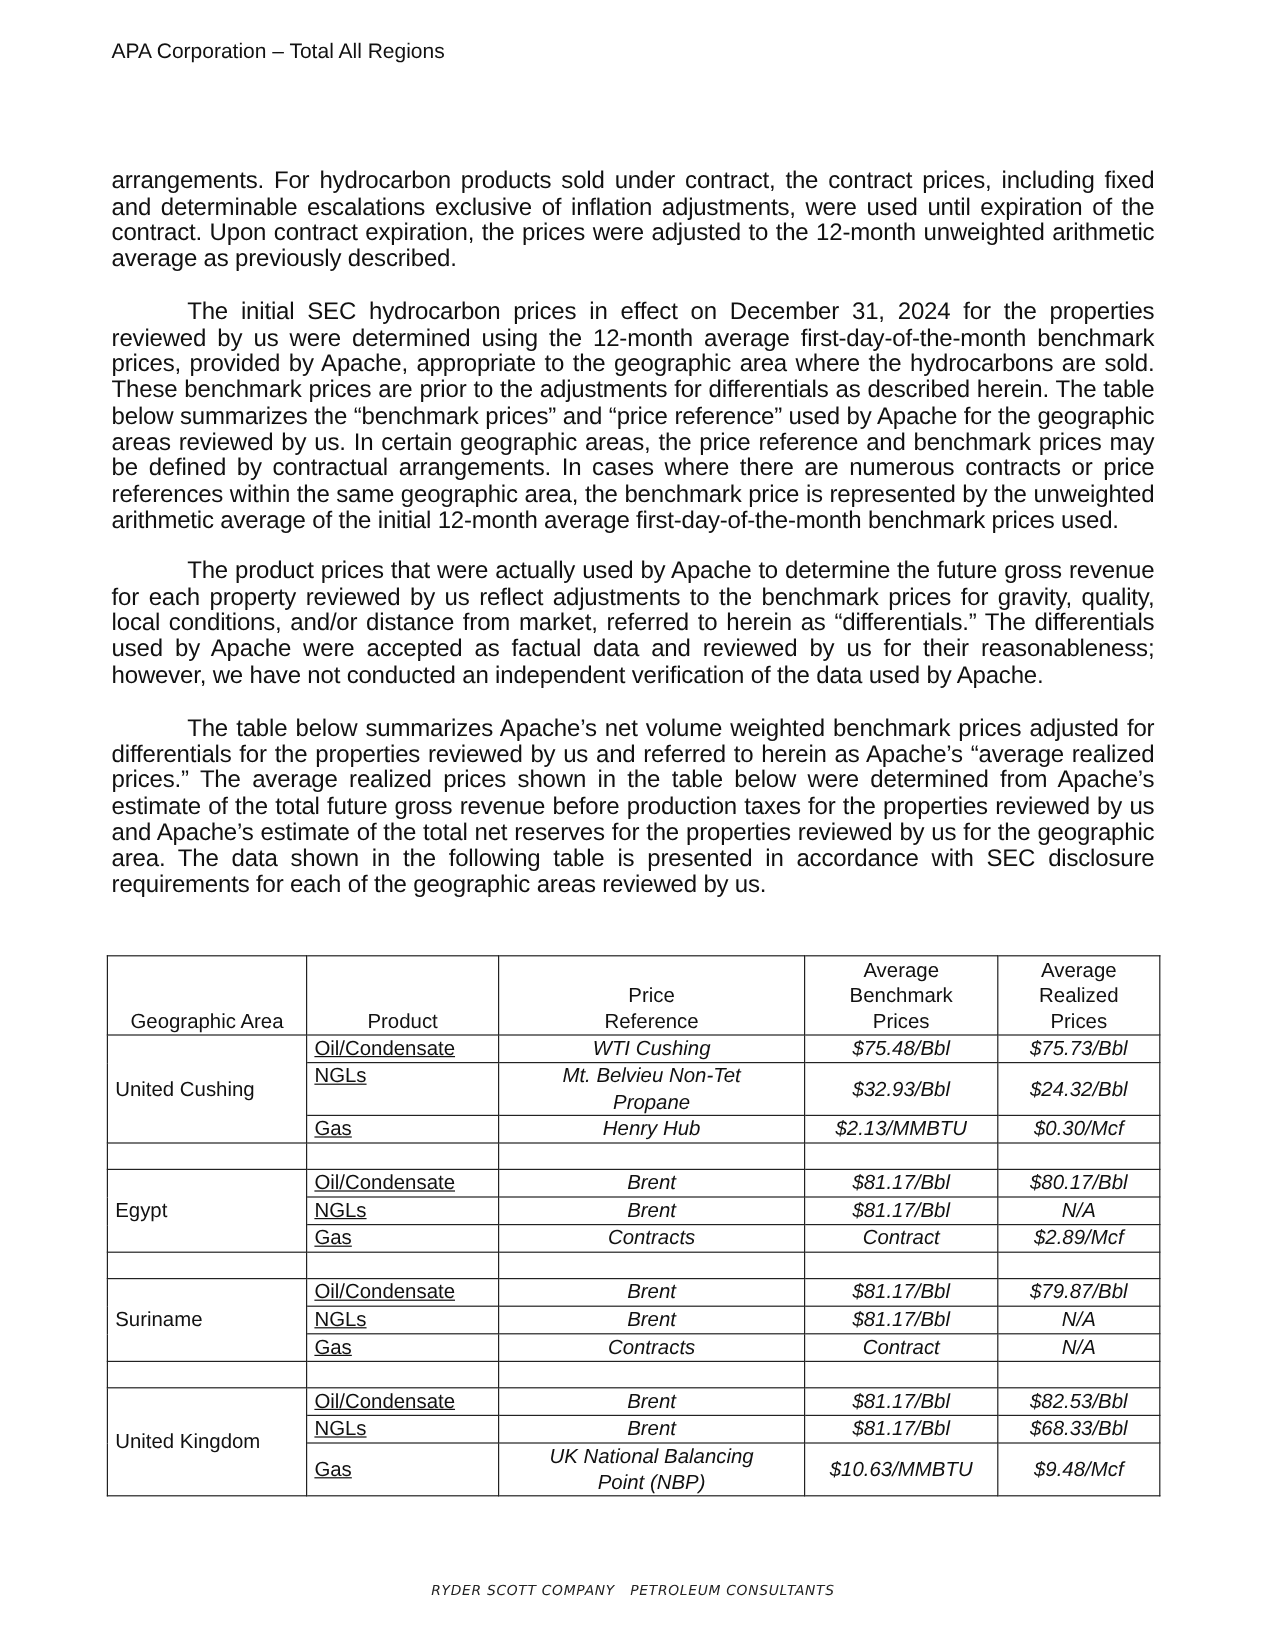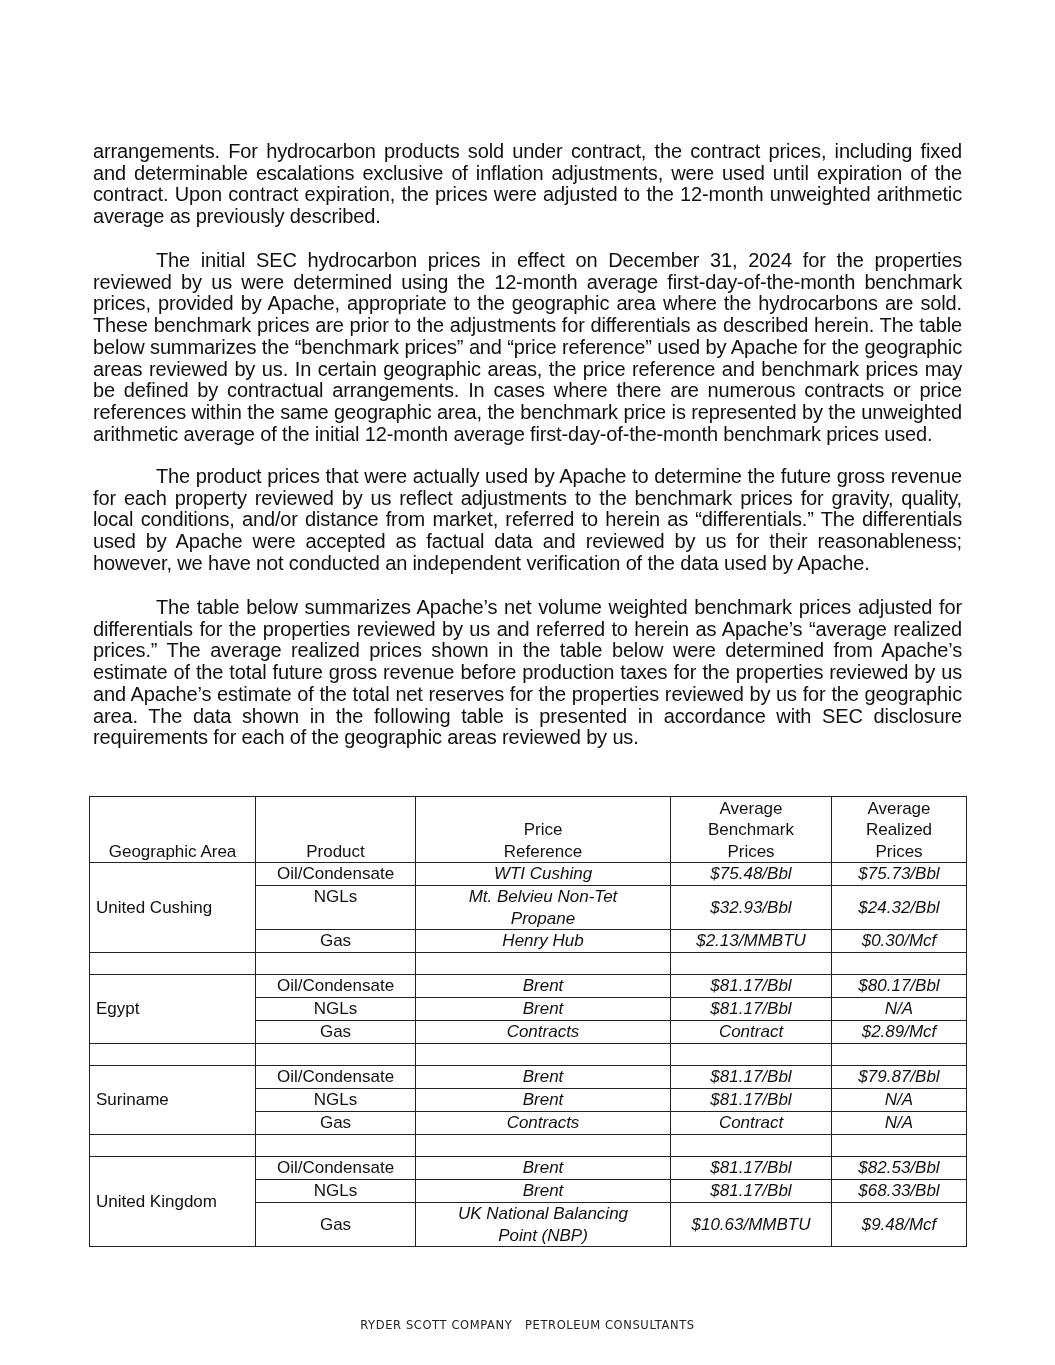--- a/index.html
+++ b/index.html
@@ -15,33 +15,34 @@
   #p3 { top:466px; }
   #p4 { top:597px; }
   table.prices { position:absolute; left:89px; top:796px; border-collapse:collapse;
                  font-size:17px; line-height:21.5px; table-layout:fixed; }
   table.prices td, table.prices th { border:1px solid #222; padding:0 6px; font-weight:normal;
                  vertical-align:middle; }
   table.prices th { vertical-align:bottom; text-align:center; height:65px; padding-bottom:0; }
   col.c1 { width:166px; } col.c2 { width:160px; } col.c3 { width:255px; }
   col.c4 { width:161px; } col.c5 { width:135px; }
   td.area { text-align:left; padding-left:10px; }
-  td.prod { text-align:center; padding-left:8px; }
+  td.prod { text-align:left; padding-left:8px;text-decoration:underline; }
   td.prod.top { vertical-align:top; }
   td.ctr { text-align:center;font-style:italic; }
   tr.r1 td { height:22px; }
   tr.r2 td { height:43px; }
   tr.sp td { height:21px; }
   .footer { position:absolute; left:0; width:1055px; top:1318px; text-align:center;
-            font-size:11.5px; letter-spacing:0.6px; font-family:"DejaVu Sans", sans-serif; color:#222; }
+            font-size:11.5px; letter-spacing:0.6px; font-family:"DejaVu Sans", sans-serif; color:#222;font-style:italic; }
 </style>
 </head>
 <body>
 
 <div class="header">
+  <div>APA Corporation – Total All Regions</div>
 </div>
 
 <p id="p1" class="para">arrangements.  For hydrocarbon products sold under contract, the contract prices, including fixed and determinable escalations exclusive of inflation adjustments, were used until expiration of the contract. Upon contract expiration, the prices were adjusted to the 12-month unweighted arithmetic average as previously described.</p>
 <p id="p2" class="para indent">The initial SEC hydrocarbon prices in effect on December 31, 2024 for the properties reviewed by us were determined using the 12-month average first-day-of-the-month benchmark prices, provided by Apache, appropriate to the geographic area where the hydrocarbons are sold.  These benchmark prices are prior to the adjustments for differentials as described herein.  The table below summarizes the “benchmark prices” and “price reference” used by Apache for the geographic areas reviewed by us.  In certain geographic areas, the price reference and benchmark prices may be defined by contractual arrangements.  In cases where there are numerous contracts or price references within the same geographic area, the benchmark price is represented by the unweighted arithmetic average of the initial 12-month average first-day-of-the-month benchmark prices used.</p>
 <p id="p3" class="para indent">The product prices that were actually used by Apache to determine the future gross revenue for each property reviewed by us reflect adjustments to the benchmark prices for gravity, quality, local conditions, and/or distance from market, referred to herein as “differentials.”  The differentials used by Apache were accepted as factual data and reviewed by us for their reasonableness; however, we have not conducted an independent verification of the data used by Apache.</p>
 <p id="p4" class="para indent">The table below summarizes Apache’s net volume weighted benchmark prices adjusted for differentials for the properties reviewed by us and referred to herein as Apache’s “average realized prices.”  The average realized prices shown in the table below were determined from Apache’s estimate of the total future gross revenue before production taxes for the properties reviewed by us and Apache’s estimate of the total net reserves for the properties reviewed by us for the geographic area.  The data shown in the following table is presented in accordance with SEC disclosure requirements for each of the geographic areas reviewed by us.</p>
 
 <table class="prices">
   <colgroup>
       <col class="c1">

